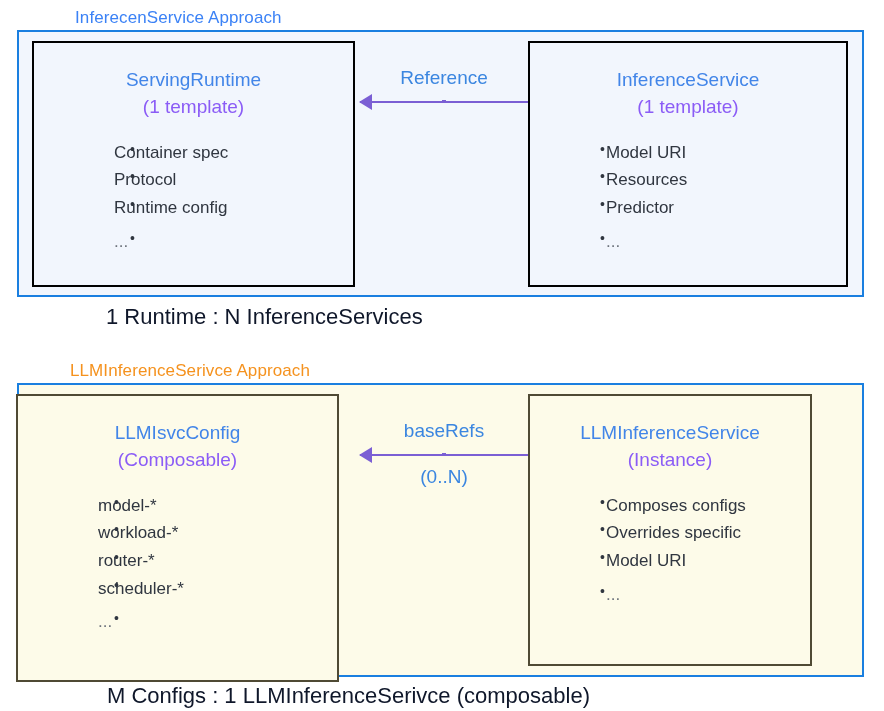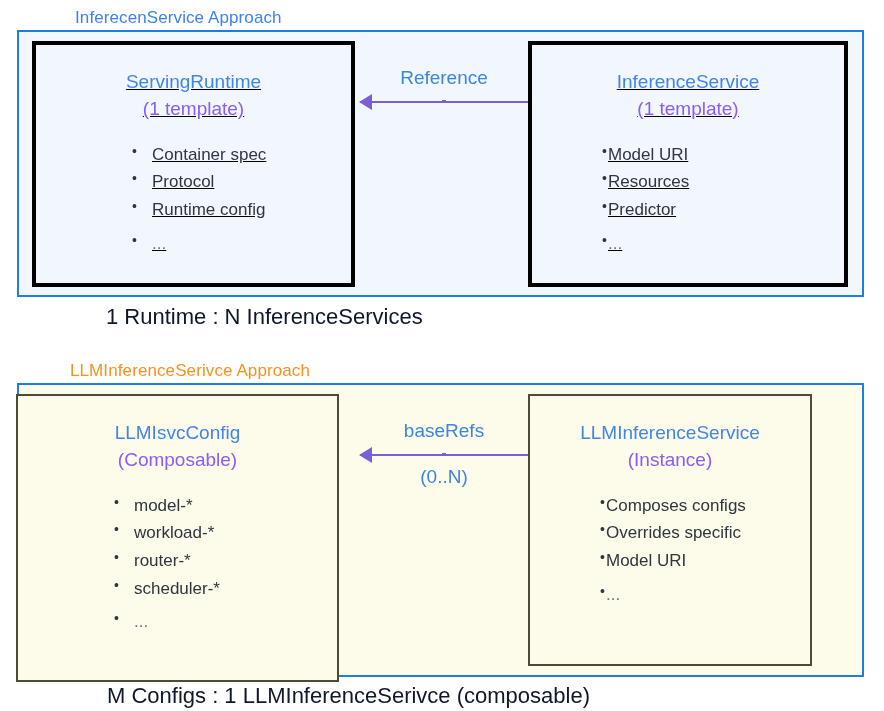--- a/index.html
+++ b/index.html
@@ -44,22 +44,21 @@
   
   .entity {
     position: absolute;
     box-sizing: border-box;
     display: flex;
     flex-direction: column;
     align-items: stretch;
   }
   .entity.blue {
     background: #f2f6fd;
-    border: 4px solid #000000;
-    text-decoration: underline;
+    border: 2px solid #000000;
   }
   .entity.cream {
     background: #fdfbe9;
     border: 2px solid #4f4a34;
   }
 
   .entity-title {
     text-align: center;
     color: #4285e8;
     font-size: 19px;
@@ -78,21 +77,21 @@
   .bullets {
     margin: 18px 0 0 0;
     padding: 0;
     list-style: none;
   }
   .bullets li {
     position: relative;
     color: #303640;
     font-size: 17px;
     line-height: 1.62;
-    padding-left: 116px;
+    padding-left: 80px;
     white-space: nowrap;
   }
   .bullets.right-col li {
     padding-left: 76px;
   }
   .bullets li::before {
     content: "\2022";
     position: absolute;
     left: 96px;
     top: -1px;

